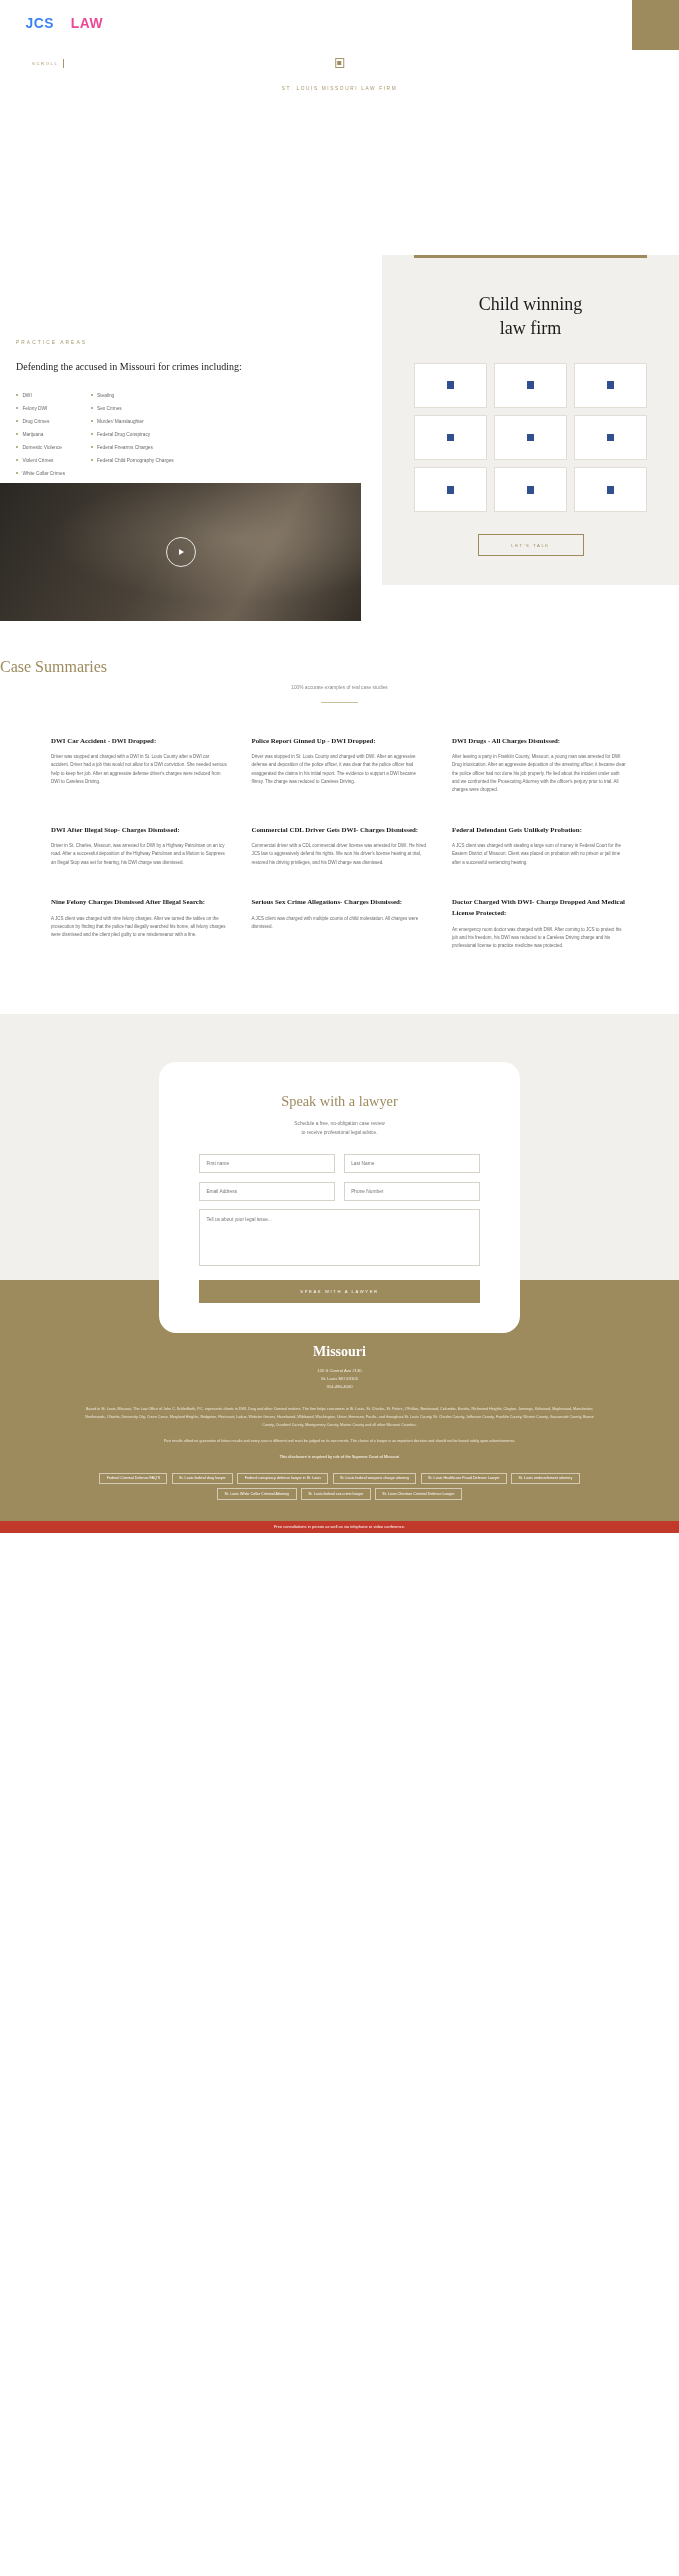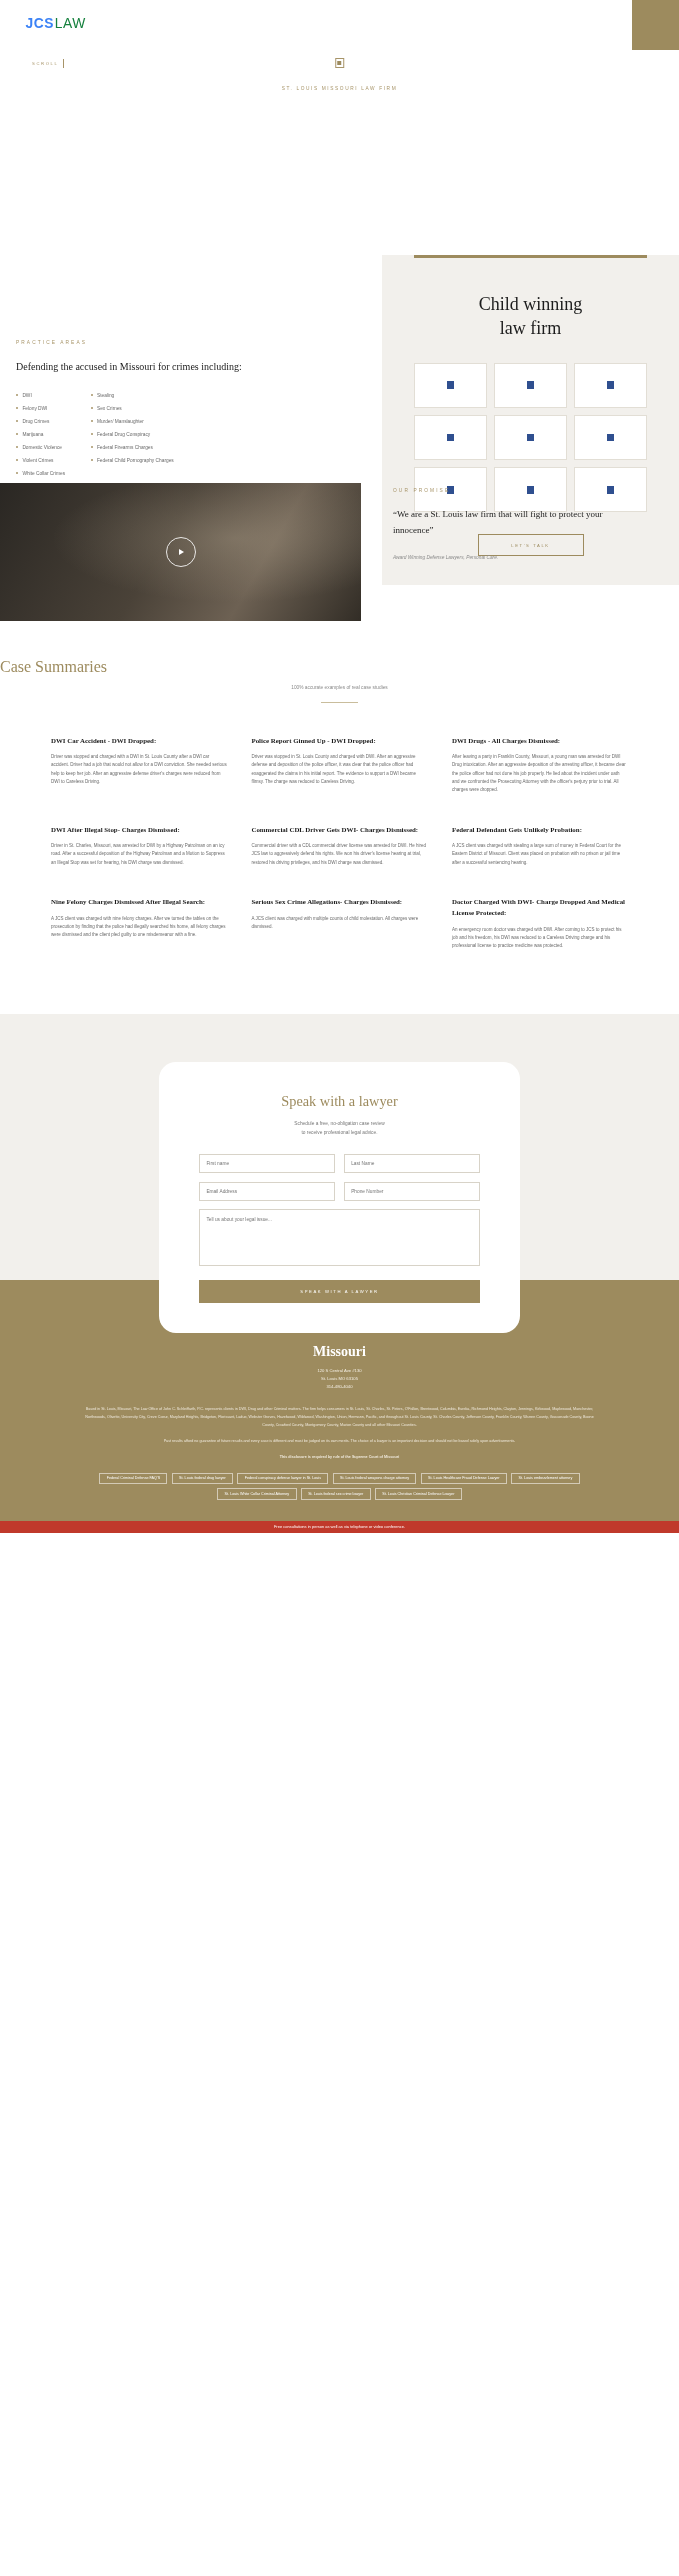--- a/index.html
+++ b/index.html
@@ -12,21 +12,21 @@
   }
   .page { position: relative; width: 679px; }
 
   
   .hero { position: relative; height: 255px; background: #ffffff; }
   .top-gold-block {
     position: absolute; right: 0; top: 0; width: 47px; height: 50px; background: #9d8b5e;
   }
   .logo { position: absolute; left: 25.5px; top: 16px; font-size: 13.8px; letter-spacing: 0.5px; }
   .logo .jcs { color: #3b82f6; font-weight: 700; }
-  .logo .law { color: #15803d; font-weight: 400; margin-left: 1px; }
+  .logo .law { color: #ec4899; font-weight: 700; margin-left: 17px; }
 
   .scroll-ind {
     position: absolute; left: 32px; top: 59px;
     font-size: 4.2px; letter-spacing: 1.6px; color: #a79468;
     display: flex; align-items: center; gap: 4.2px;
   }
   .scroll-bar { width: 0.5px; height: 8.5px; background: #a79468; display:inline-block; }
 
   .firm-badge {
     position: absolute; left: 50%; top: 58px; transform: translateX(-50%);
@@ -257,25 +257,20 @@
           <li>Federal Firearms Charges</li>
           <li>Federal Child Pornography Charges</li>
         </ul>
       </div>
     </div>
 
     <div class="videorow">
       <div class="video">
         <div class="play-btn"></div>
       </div>
-      <div class="promise">
-        <div class="promise-eyebrow">OUR PROMISE</div>
-        <div class="promise-quote">“We are a St. Louis law firm that will fight to protect your innocence”</div>
-        <div class="promise-sub">Award Winning Defense Lawyers, Personal Care.</div>
-      </div>
     </div>
   </section>
 
   <section class="cases" style="padding-top:32px;">
     <h2 class="cases-title">Case Summaries</h2>
     <div class="cases-sub">100% accurate examples of real case studies</div>
     <div class="cases-rule"></div>
 
     <div class="case-grid">
       <div class="case">

